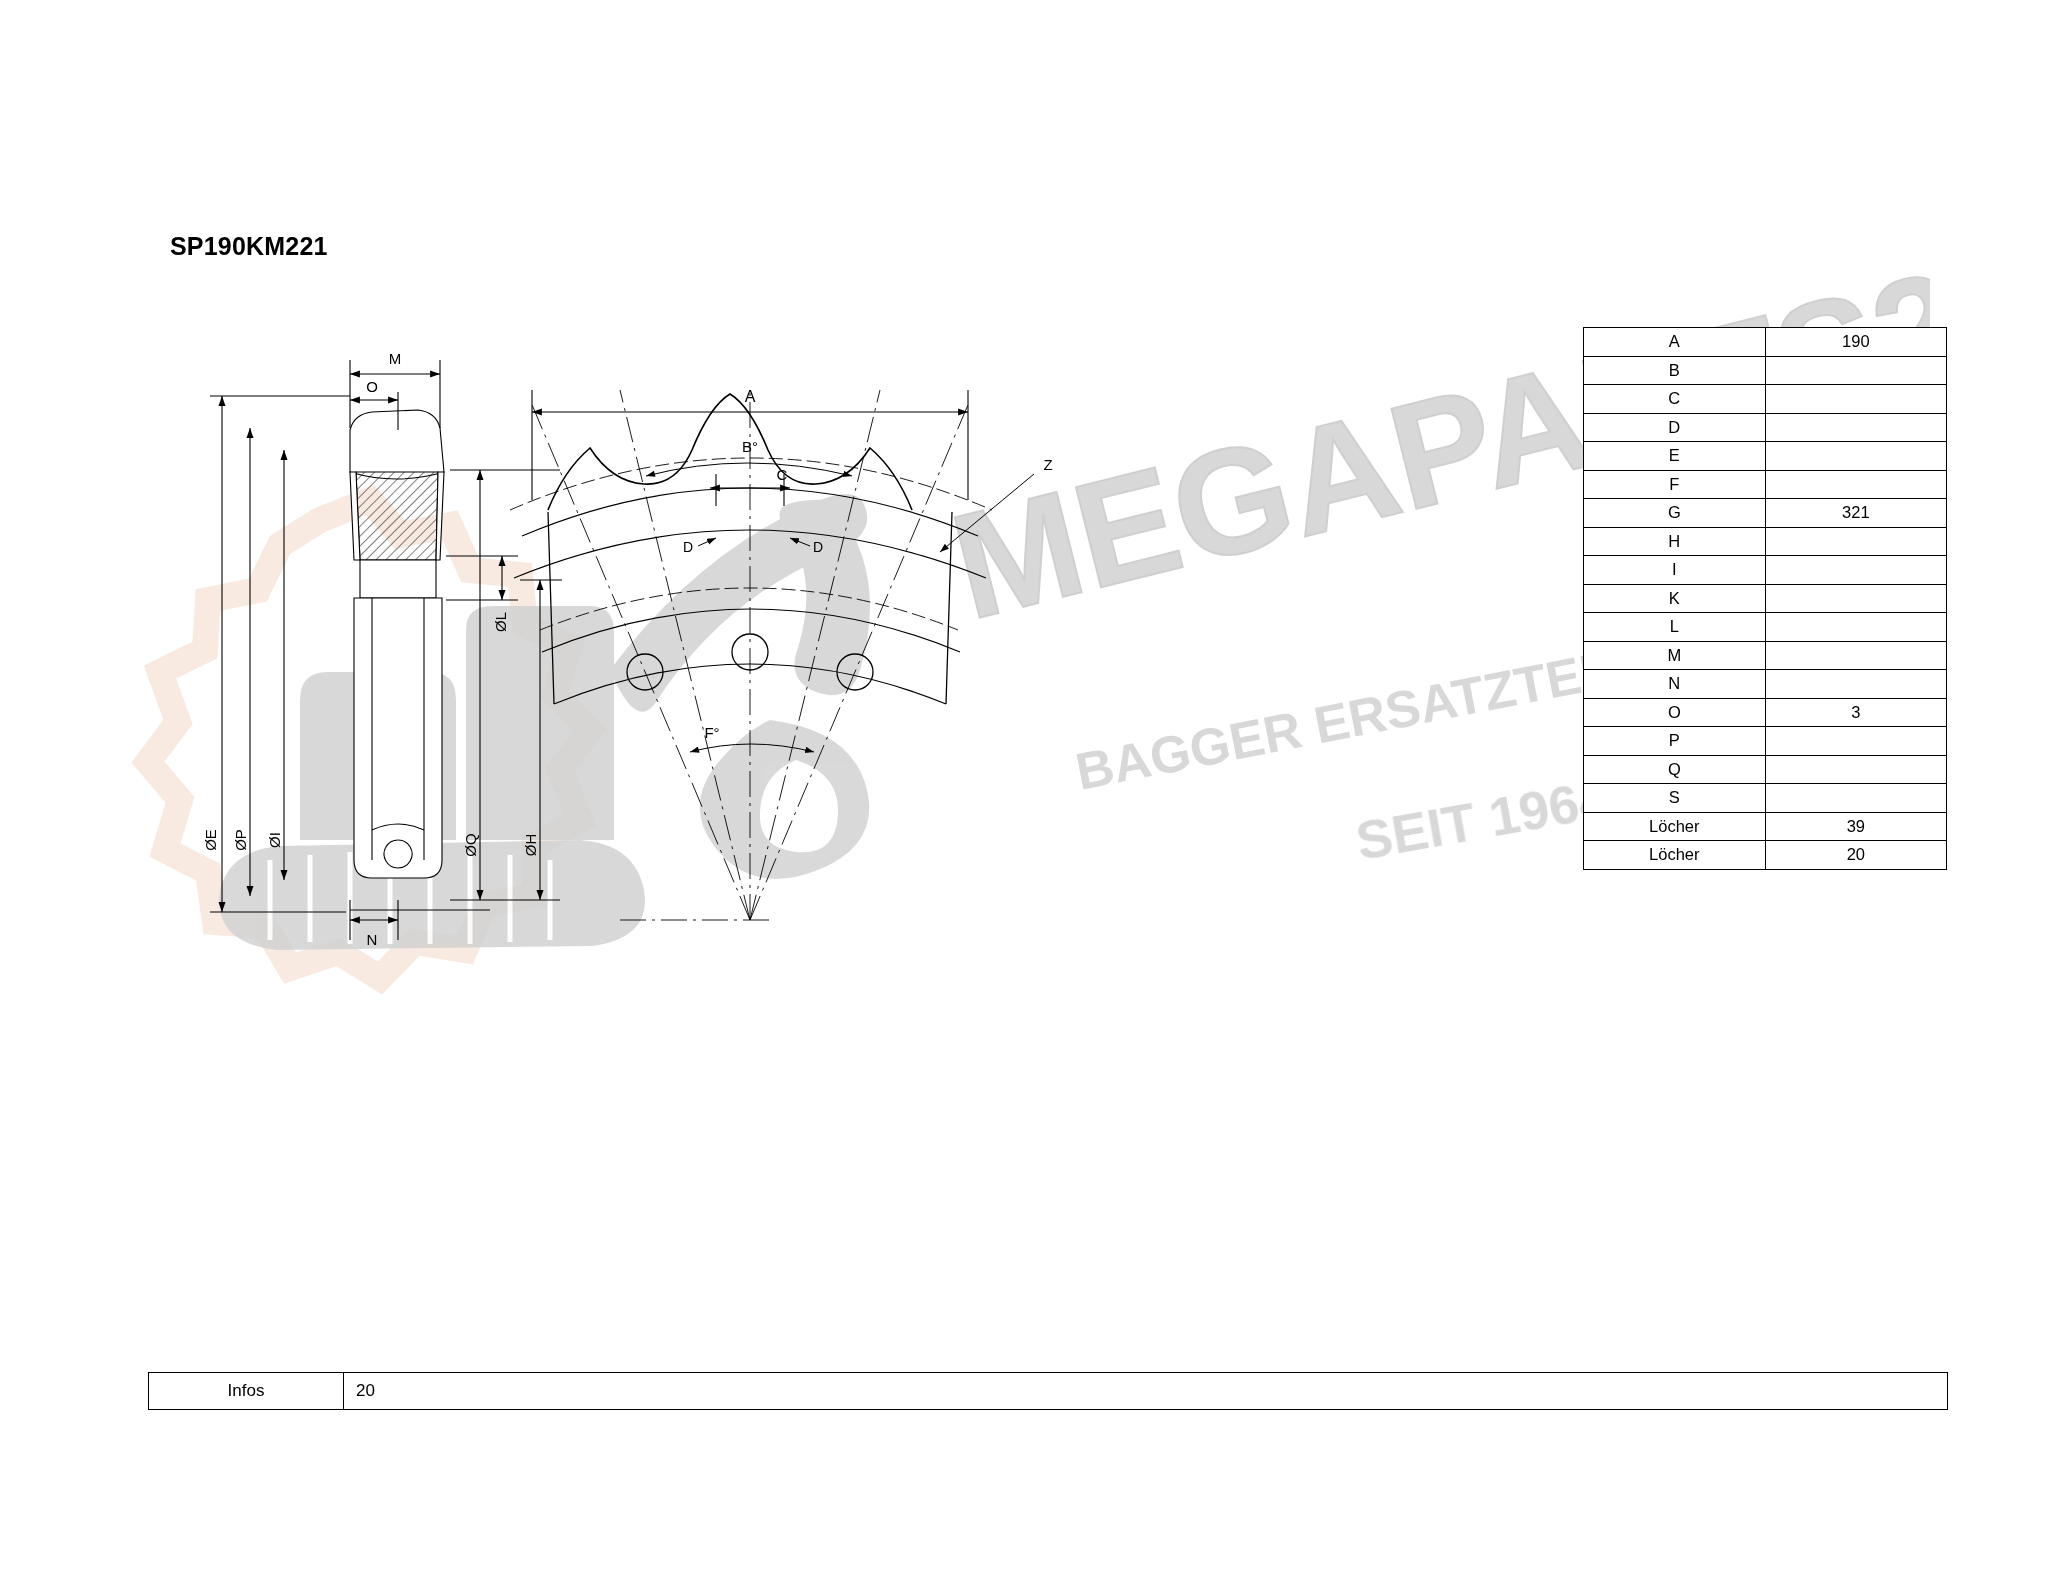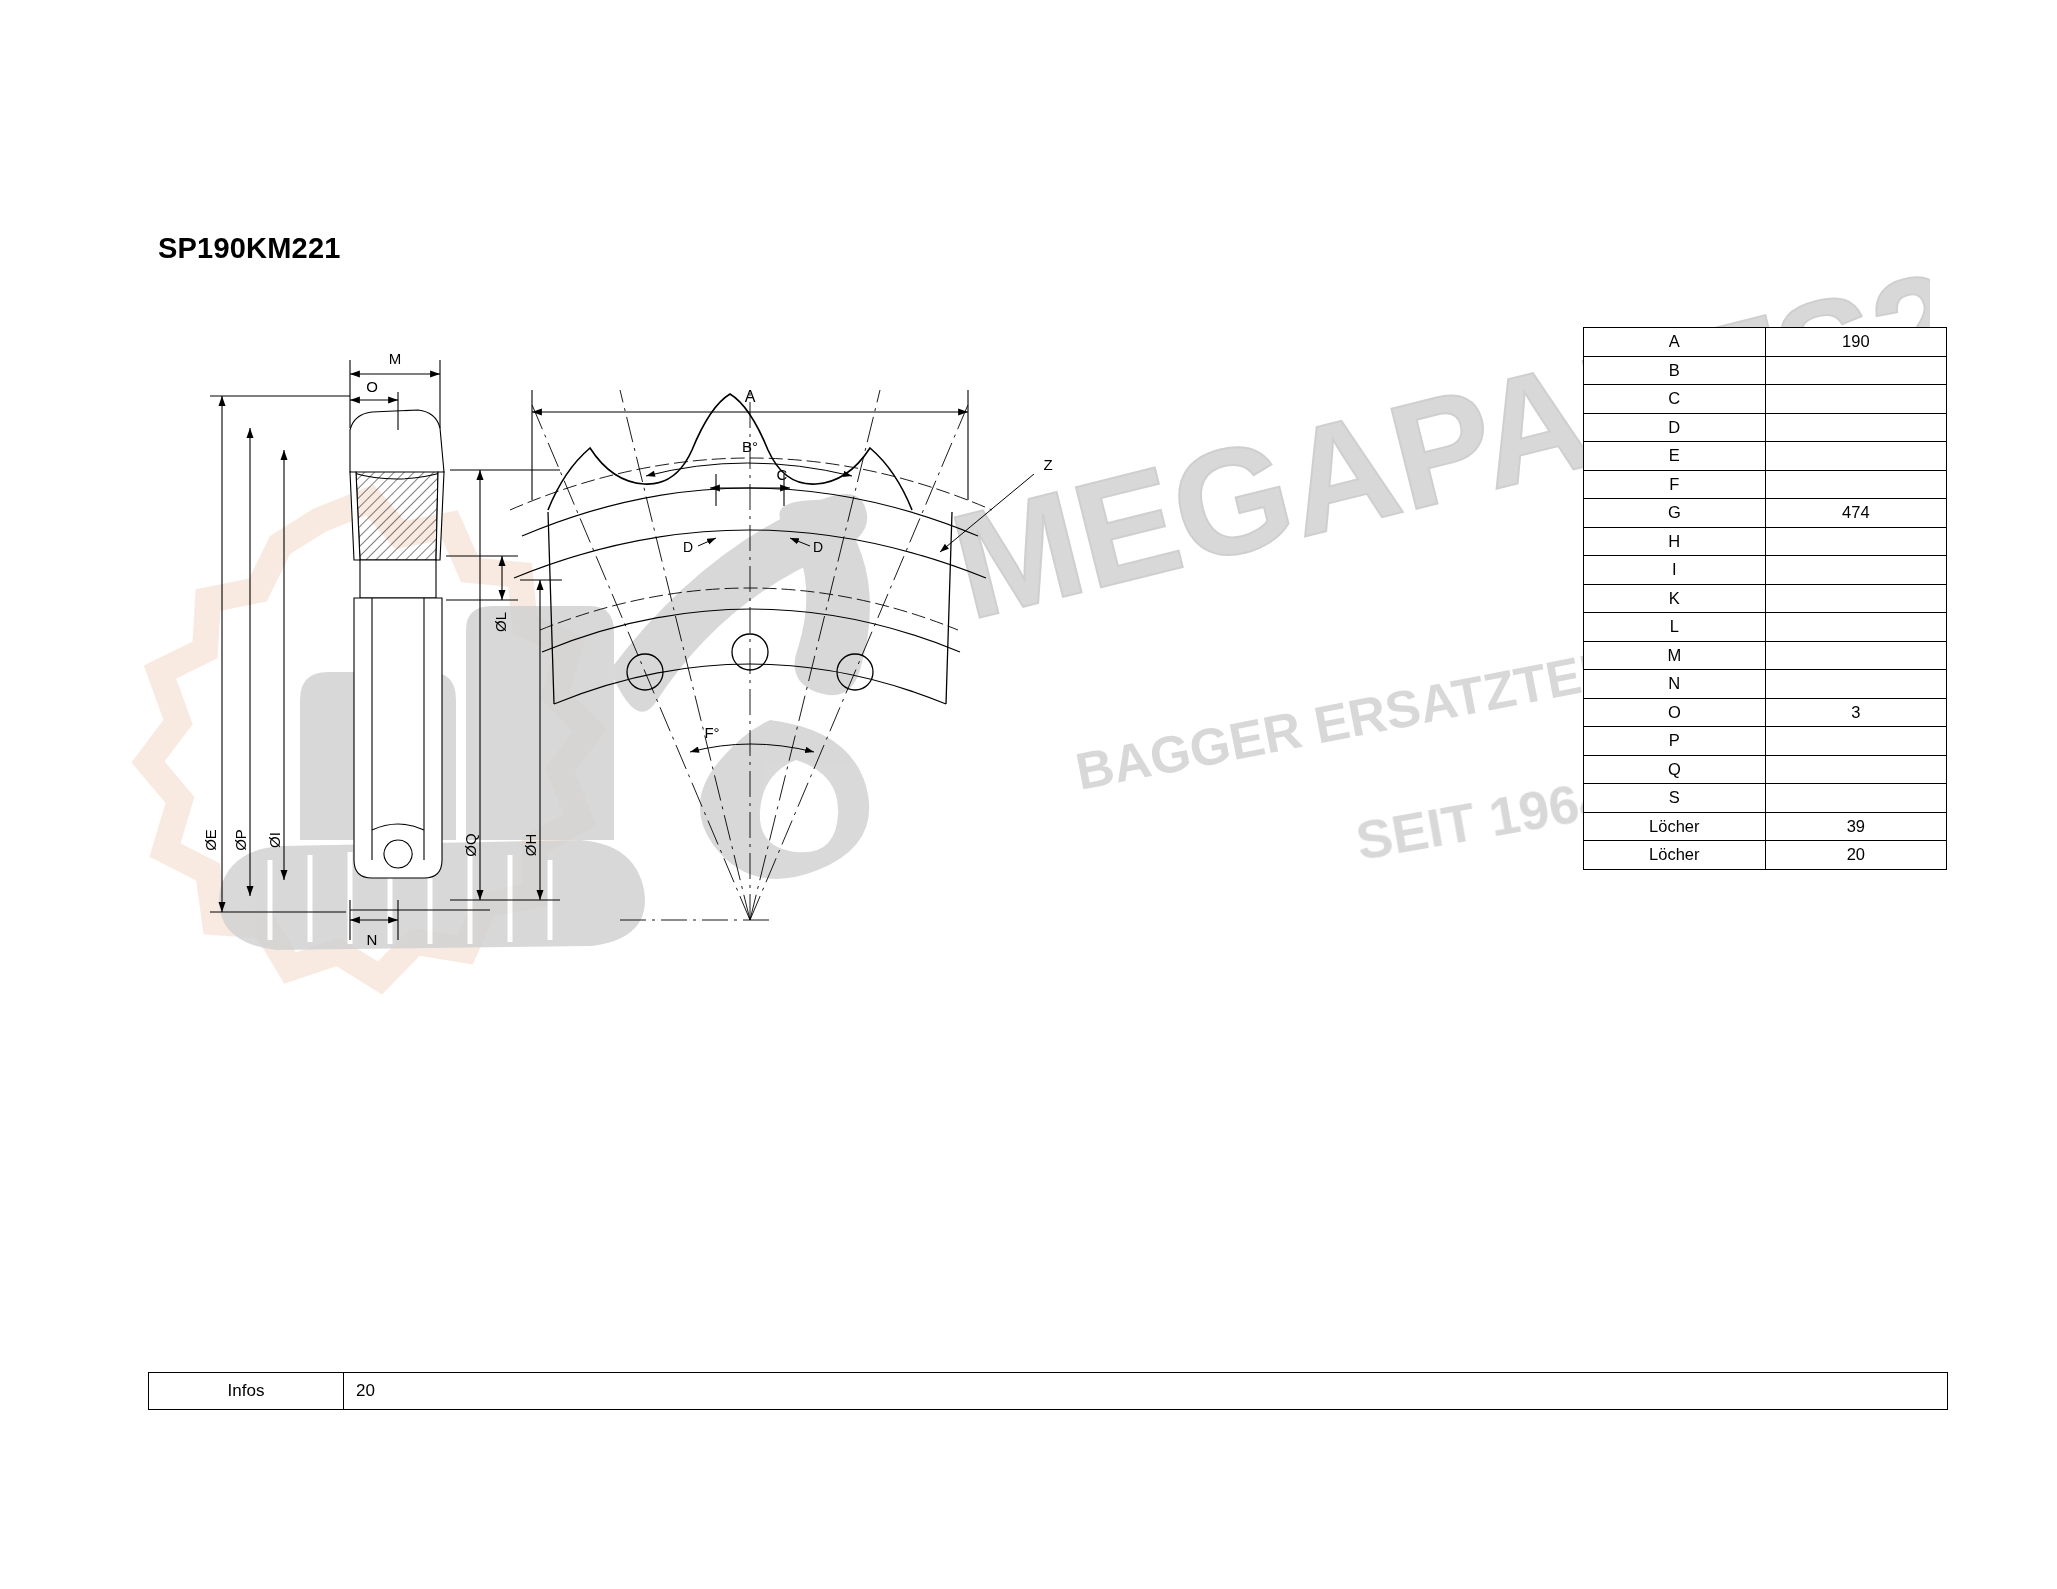--- a/index.html
+++ b/index.html
@@ -11,23 +11,23 @@
     width: 2057px;
     height: 1589px;
     position: relative;
     font-family: "Liberation Sans", sans-serif;
     overflow: hidden;
   }
 
   
   #part-title {
     position: absolute;
-    left: 158px;
+    left: 170px;
     top: 232px;
-    font-size: 29px;
+    font-size: 25px;
     font-weight: bold;
     color: #000;
     letter-spacing: 0.2px;
   }
 
   
   #watermark {
     position: absolute;
     left: 70px;
     top: 200px;
@@ -336,21 +336,21 @@
     <tr>
         <td class="label-cell">E</td>
         <td class="value-cell"></td>
       </tr>
     <tr>
         <td class="label-cell">F</td>
         <td class="value-cell"></td>
       </tr>
     <tr>
         <td class="label-cell">G</td>
-        <td class="value-cell">474</td>
+        <td class="value-cell">321</td>
       </tr>
     <tr>
         <td class="label-cell">H</td>
         <td class="value-cell"></td>
       </tr>
     <tr>
         <td class="label-cell">I</td>
         <td class="value-cell"></td>
       </tr>
     <tr>

